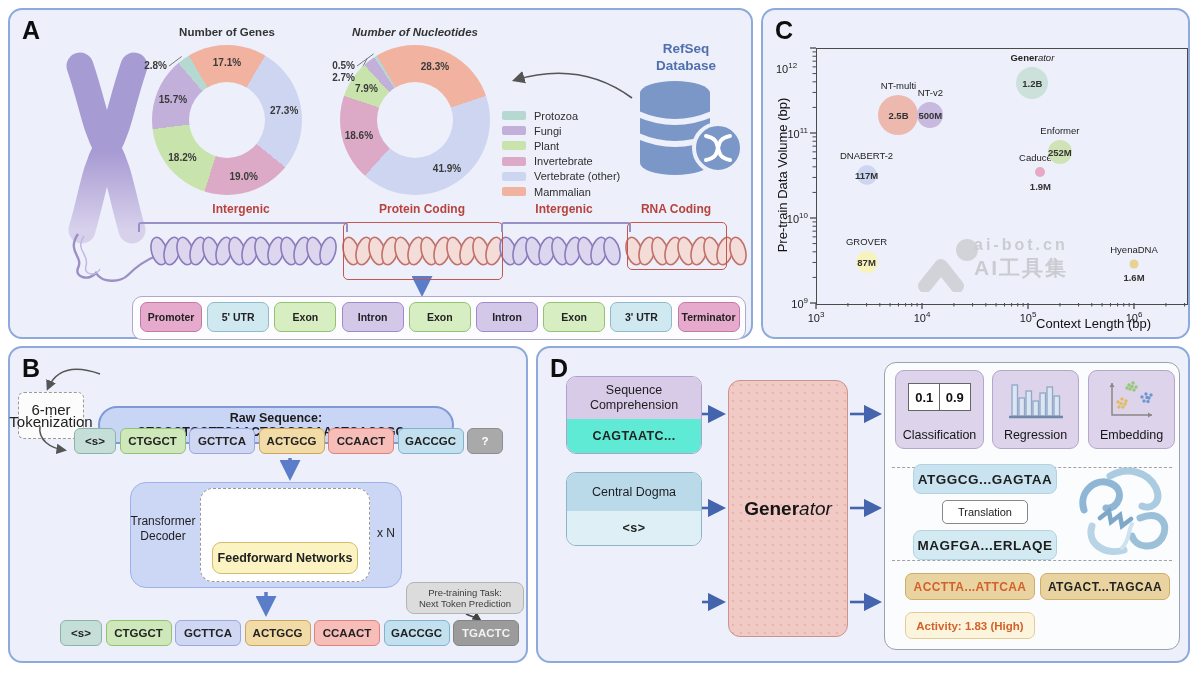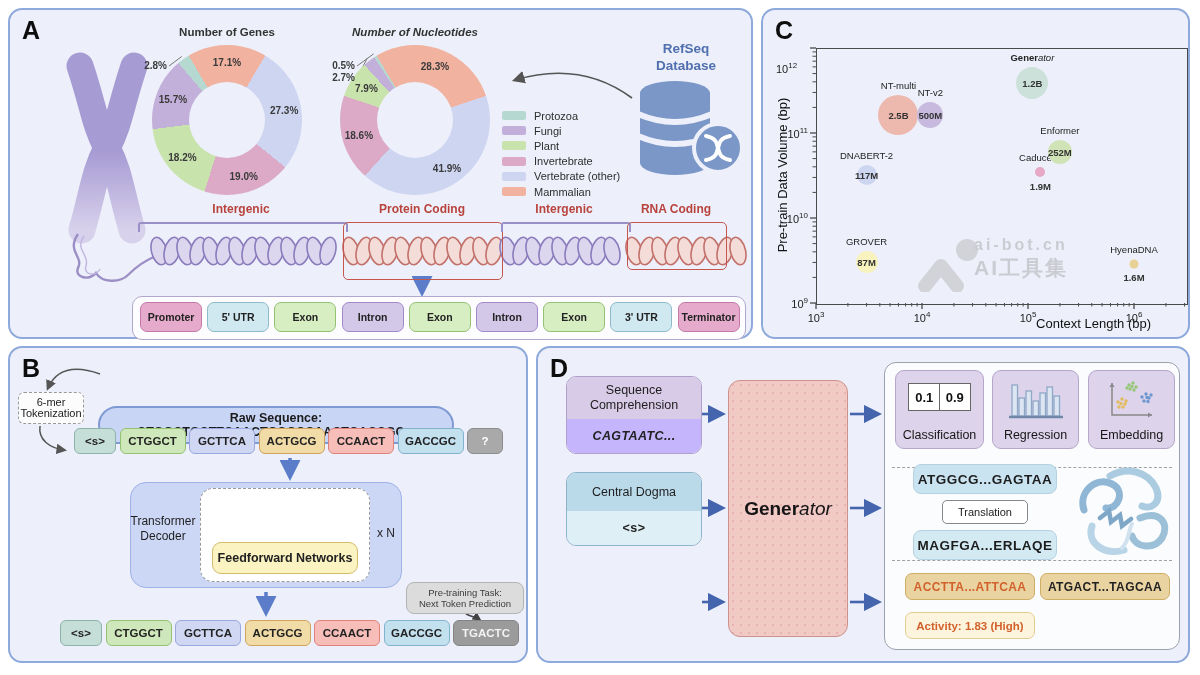--- a/index.html
+++ b/index.html
@@ -34,21 +34,21 @@
   .tick-label sup{font-size:8px;}
   .axis-x{position:absolute;left:88px;top:306px;width:300px;text-align:right;font-size:13px;color:#111;}
   .axis-y{position:absolute;left:-100px;top:157px;width:240px;height:16px;text-align:center;font-size:13px;color:#111;transform:rotate(-90deg);}
   .bubble{position:absolute;border-radius:50%;transform:translate(-50%,-50%);}
   .bub-name{position:absolute;font-size:9.5px;color:#222;transform:translate(-50%,-50%);white-space:nowrap;}
   .bub-size{position:absolute;font-size:9.5px;font-weight:700;color:#333;transform:translate(-50%,-50%);white-space:nowrap;}
   .wm-text1{font-size:16px;font-weight:700;letter-spacing:3px;color:#cbccd2;}
   .wm-text2{font-size:21px;font-weight:700;letter-spacing:2px;color:#cbccd2;}
   
   .raw-pill{left:88px;top:10px;width:356px;height:38px;background:#c9d5f5;border:2px solid #7e99d4;border-radius:19px;font-size:12.5px;font-weight:700;color:#1b1b1b;margin-top:48px;}
-  .kmer-box{left:8px;top:44px;width:66px;height:32px;background:#fcfcfd;border:1.5px dashed #999;border-radius:6px;font-size:11px;line-height:11.5px;color:#222;text-align:center;}
+  .kmer-box{left:8px;top:44px;width:66px;height:47px;background:#fcfcfd;border:1.5px dashed #999;border-radius:6px;font-size:15px;line-height:11.5px;color:#222;text-align:center;}
   .tok{position:absolute;height:24px;border-radius:6px;border:1.5px solid;font-size:11.5px;font-weight:700;color:#222;}
   .decoder-box{left:120px;top:134px;width:272px;height:106px;background:#ccd7f6;border:1.5px solid #9fb2e8;border-radius:16px;}
   .decoder-inner{left:190px;top:140px;width:170px;height:94px;background:#fff;border:1.5px dashed #9a9a9a;border-radius:13px;}
   .decoder-label{left:116px;top:166px;width:74px;font-size:12px;color:#1e1e1e;line-height:15px;}
   .mha-box{left:202px;top:152px;width:146px;height:32px;background:#d9c9e8;border:1.5px solid #9478b4;border-radius:9px;font-size:12.5px;font-weight:600;color:#222;}
   .ffn-box{left:202px;top:194px;width:146px;height:32px;background:#fbf3c1;border:1.5px solid #d4bc6c;border-radius:9px;font-size:12.5px;font-weight:600;color:#222;}
   .xn-label{left:360px;top:178px;width:32px;font-size:12px;color:#1e1e1e;}
   .pretrain-box{left:396px;top:234px;width:118px;height:32px;background:#dcdcdc;border:1.2px solid #b4b4b4;border-radius:8px;font-size:9.5px;line-height:11.5px;color:#3c3c3c;}
   
   .task-card{position:absolute;left:28px;width:134px;border-radius:10px;overflow:hidden;border:1.5px solid;}
@@ -426,21 +426,21 @@
   <div class="panel" id="panelD">
     <div class="plabel">D</div>
 
     <div class="task-card" style="top:28px;border-color:#b2a0cc;">
       <div class="ctr task-head" style="height:42px;background:#d8cbe7;">
         <div>
           <span class="tline">Sequence</span>
           <span class="tline">Comprehension</span>
         </div>
       </div>
-      <div class="ctr task-body" style="height:34px;background:#c4b5fd;font-style:italic;">CAGTAATC...</div>
+      <div class="ctr task-body" style="height:34px;background:#5eead4;">CAGTAATC...</div>
     </div>
     <div class="task-card" style="top:124px;border-color:#8cb4ca;">
       <div class="ctr task-head" style="height:38px;background:#badaea;">Central Dogma</div>
       <div class="ctr task-body" style="height:34px;background:#def0f6;">&lt;s&gt;</div>
     </div>
 
     <div class="abs ctr generator-box">
       <span><b>Gener</b><i>ator</i></span>
     </div>
 

